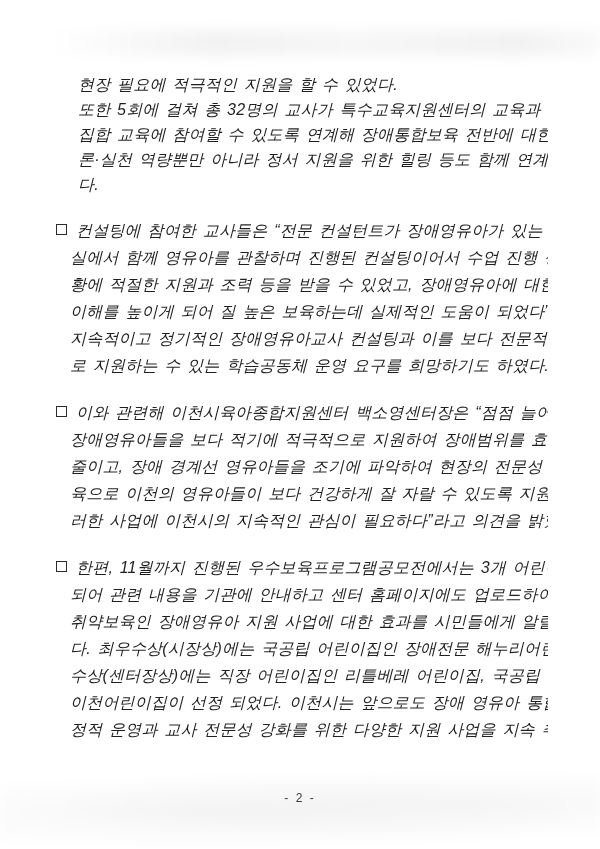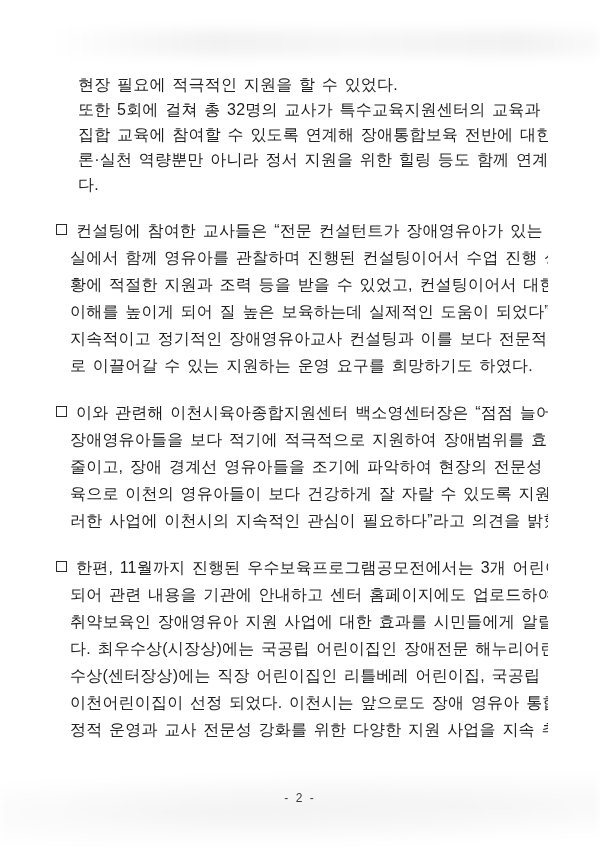--- a/index.html
+++ b/index.html
@@ -56,20 +56,21 @@
     border: 1.5px solid #2b2b2b;
     background: transparent;
     box-sizing: border-box;
   }
   .line {
     white-space: nowrap;
     overflow: hidden;
     text-align: left;
     letter-spacing: 0.2px;
     word-spacing: 2px;
+    font-style: italic;
   }
   .line.j {
     text-align: justify;
     text-align-last: justify;
   }
   .para.bulleted .line.first {
     padding-left: 6px;
   }
   .footer {
     position: absolute;
@@ -94,24 +95,24 @@
         <div class="line first">현장 필요에 적극적인 지원을 할 수 있었다.</div>
         <div class="line j">또한 5회에 걸쳐 총 32명의 교사가 특수교육지원센터의 교육과 정서지원</div>
         <div class="line j">집합 교육에 참여할 수 있도록 연계해 장애통합보육 전반에 대한 교사의 이</div>
         <div class="line j">론·실천 역량뿐만 아니라 정서 지원을 위한 힐링 등도 함께 연계 진행 하였</div>
         <div class="line">다.</div>
       </div>
       <div class="para bulleted">
         <span class="bullet-square"></span>
         <div class="line j first">컨설팅에 참여한 교사들은 “전문 컨설턴트가 장애영유아가 있는 교</div>
         <div class="line j">실에서 함께 영유아를 관찰하며 진행된 컨설팅이어서 수업 진행 상</div>
-        <div class="line j">황에 적절한 지원과 조력 등을 받을 수 있었고, 컨설팅이어서 대한</div>
+        <div class="line j">황에 적절한 지원과 조력 등을 받을 수 있었고, 장애영유아에 대한</div>
         <div class="line j">이해를 높이게 되어 질 높은 보육하는데 실제적인 도움이 되었다”며</div>
         <div class="line j">지속적이고 정기적인 장애영유아교사 컨설팅과 이를 보다 전문적으</div>
-        <div class="line">로 이끌어갈 수 있는 지원하는 운영 요구를 희망하기도 하였다.</div>
+        <div class="line">로 지원하는 수 있는 학습공동체 운영 요구를 희망하기도 하였다.</div>
       </div>
       <div class="para bulleted">
         <span class="bullet-square"></span>
         <div class="line j first">이와 관련해 이천시육아종합지원센터 백소영센터장은 “점점 늘어나고 있는</div>
         <div class="line j">장애영유아들을 보다 적기에 적극적으로 지원하여 장애범위를 효과적으로</div>
         <div class="line j">줄이고, 장애 경계선 영유아들을 조기에 파악하여 현장의 전문성 있는 보</div>
         <div class="line j">육으로 이천의 영유아들이 보다 건강하게 잘 자랄 수 있도록 지원하는 이</div>
         <div class="line">러한 사업에 이천시의 지속적인 관심이 필요하다”라고 의견을 밝혔다.</div>
       </div>
       <div class="para bulleted">

